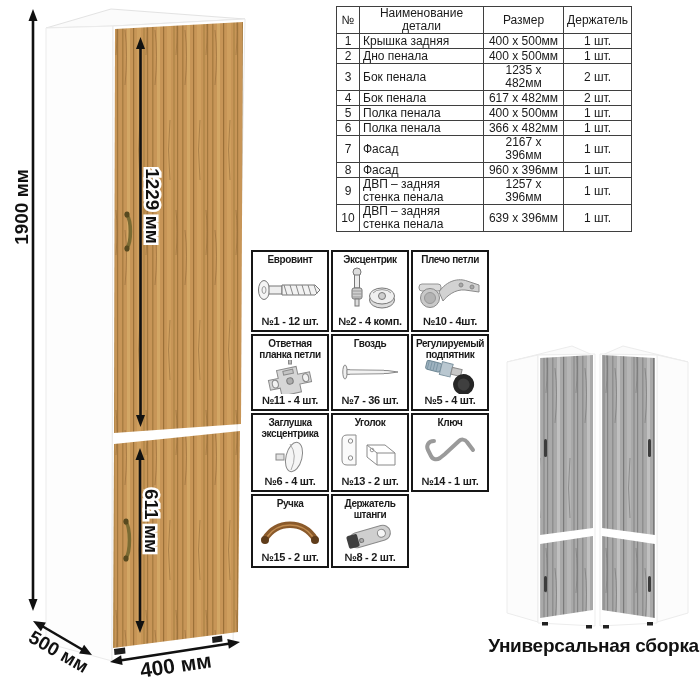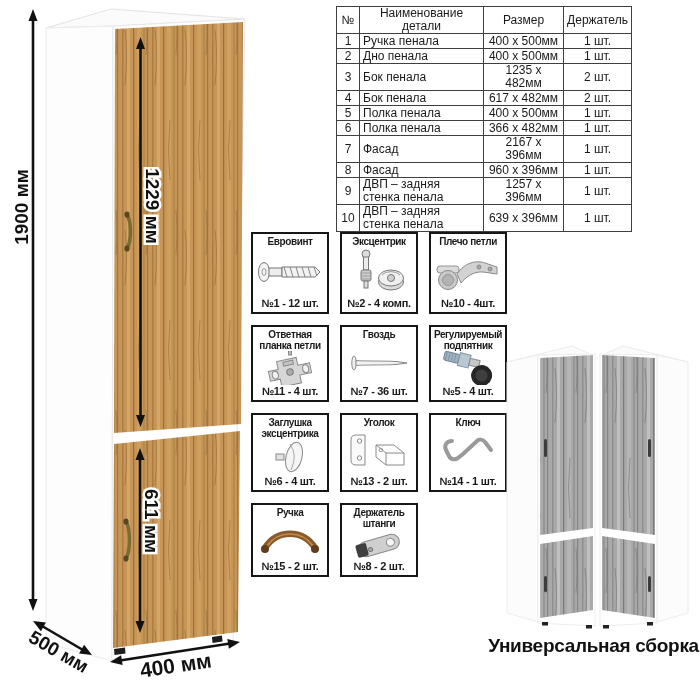--- a/index.html
+++ b/index.html
@@ -9,22 +9,22 @@
   
   .parts-table{position:absolute;left:336px;top:6px;border-collapse:collapse;background:#fff;}
   .parts-table th,.parts-table td{border:1.5px solid #3f3f3f;font-size:12px;font-weight:400;padding:0 3px;text-align:center;vertical-align:middle;line-height:13px;}
   .parts-table th{height:14px;}
   .parts-table tr.r{height:15px;}
   .parts-table tr.tall{height:27px;}
   .parts-table td.nm{text-align:left;}
   .c-num{width:23px;}.c-name{width:124px;}.c-size{width:80px;}.c-qty{width:68px;}
 
   
-  .hw-grid{position:absolute;left:251px;top:232px;width:239px;display:grid;
-    grid-template-columns:78px 78px 78px;grid-template-rows:82px 77px 79px 74px 74px;gap:11px;}
+  .hw-grid{position:absolute;left:251px;top:250px;width:239px;display:grid;
+    grid-template-columns:78px 78px 78px;grid-template-rows:82px 77px 79px 74px 74px;gap:2px;}
   .hw-cell{border:2px solid #161616;background:#fff;box-sizing:border-box;display:flex;flex-direction:column;align-items:center;justify-content:space-between;padding:2px 1px 3px;}
   .hw-title{font-size:10px;font-weight:700;text-align:center;line-height:1.12;letter-spacing:-0.4px;}
   .hw-count{font-size:11px;font-weight:700;letter-spacing:-0.3px;white-space:nowrap;}
   .hw-ico{flex:1;display:flex;align-items:center;justify-content:center;overflow:hidden;}
 
   .cab-main{position:absolute;left:0;top:0;}
   .cab-pair{position:absolute;left:490px;top:338px;}
   .pair-caption{position:absolute;left:486px;top:635px;width:220px;text-align:center;font-size:19px;font-weight:700;letter-spacing:-0.3px;color:#111;}
   svg text{font-family:"Liberation Sans",sans-serif;}
 </style>
@@ -106,21 +106,21 @@
       </colgroup>
     <tbody>
         <tr>
       <th>№</th>
       <th>Наименование детали</th>
       <th>Размер</th>
       <th>Держатель</th>
     </tr>
     <tr class="r">
           <td>1</td>
-          <td class="nm">Ручка пенала</td>
+          <td class="nm">Крышка задняя</td>
           <td>400 x 500мм</td>
           <td>1 шт.</td>
         </tr>
     <tr class="r">
           <td>2</td>
           <td class="nm">Дно пенала</td>
           <td>400 x 500мм</td>
           <td>1 шт.</td>
         </tr>
     <tr class="r">

